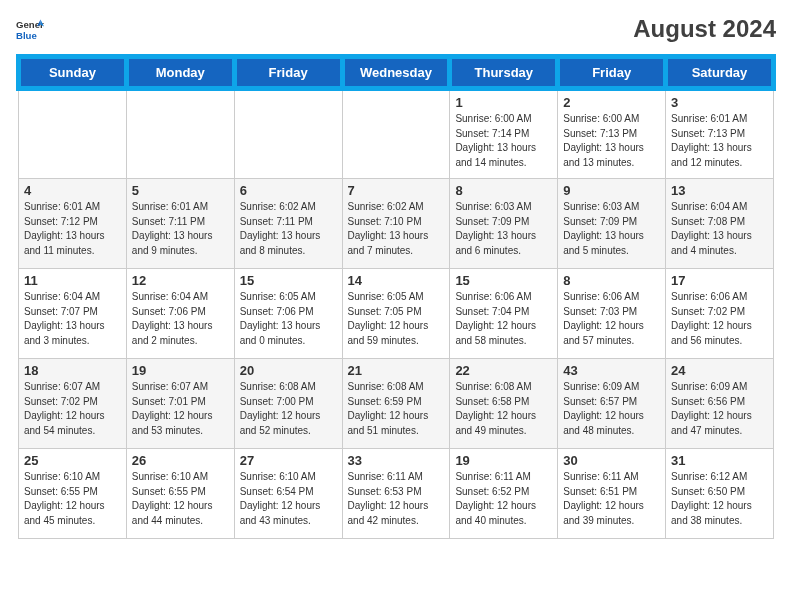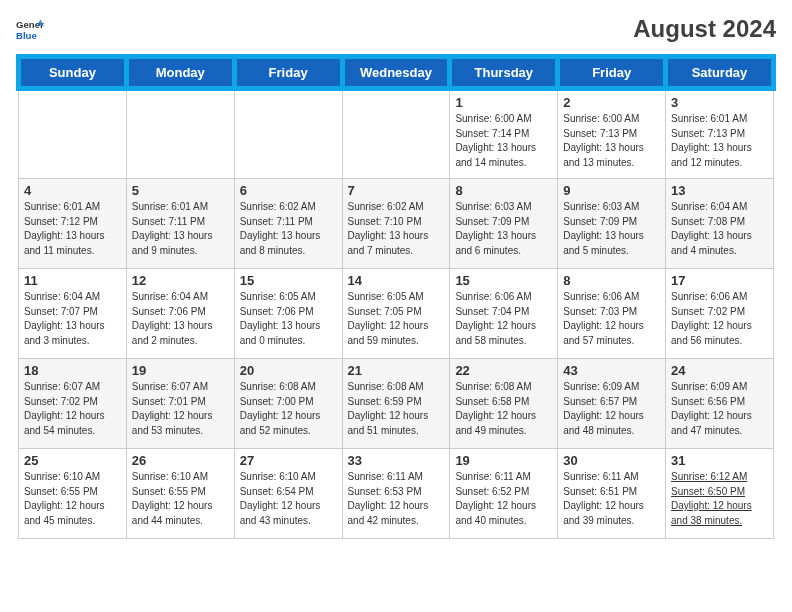--- a/index.html
+++ b/index.html
@@ -321,20 +321,20 @@
         </td>
         <td>
           <div class="day-num">30</div>
           <div class="cell-info" style="white-space: pre-line;">Sunrise: 6:11 AM
 Sunset: 6:51 PM
 Daylight: 12 hours
 and 39 minutes.</div>
         </td>
         <td>
           <div class="day-num">31</div>
-          <div class="cell-info" style="white-space: pre-line; text-decoration: underline;">Sunrise: 6:12 AM
+          <div class="cell-info" style="white-space: pre-line;">Sunrise: 6:12 AM
 Sunset: 6:50 PM
 Daylight: 12 hours
 and 38 minutes.</div>
         </td>
       </tr>
     </tbody>
 </table>
 
 </body></html>

